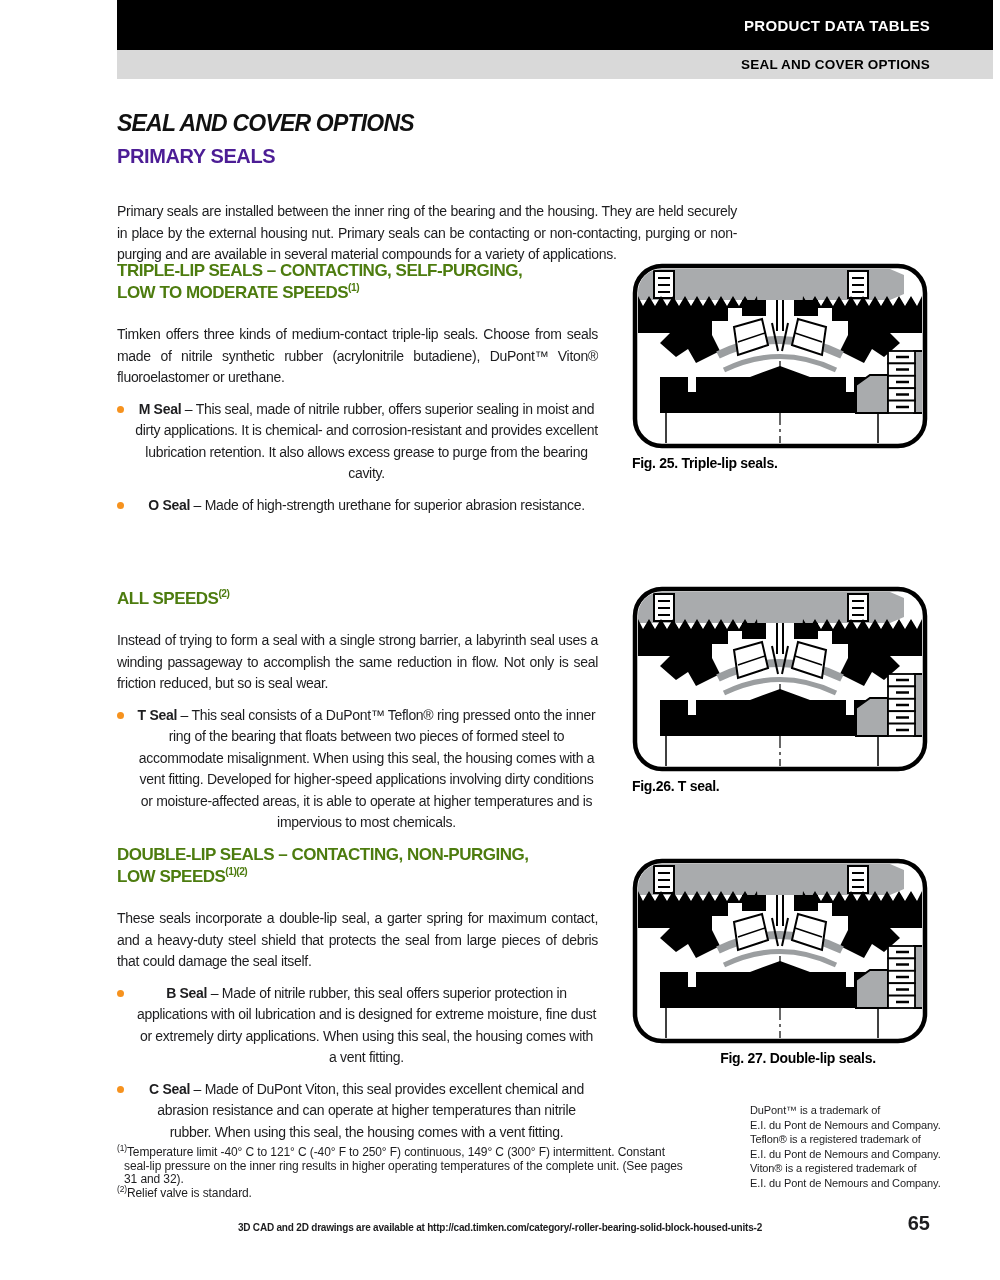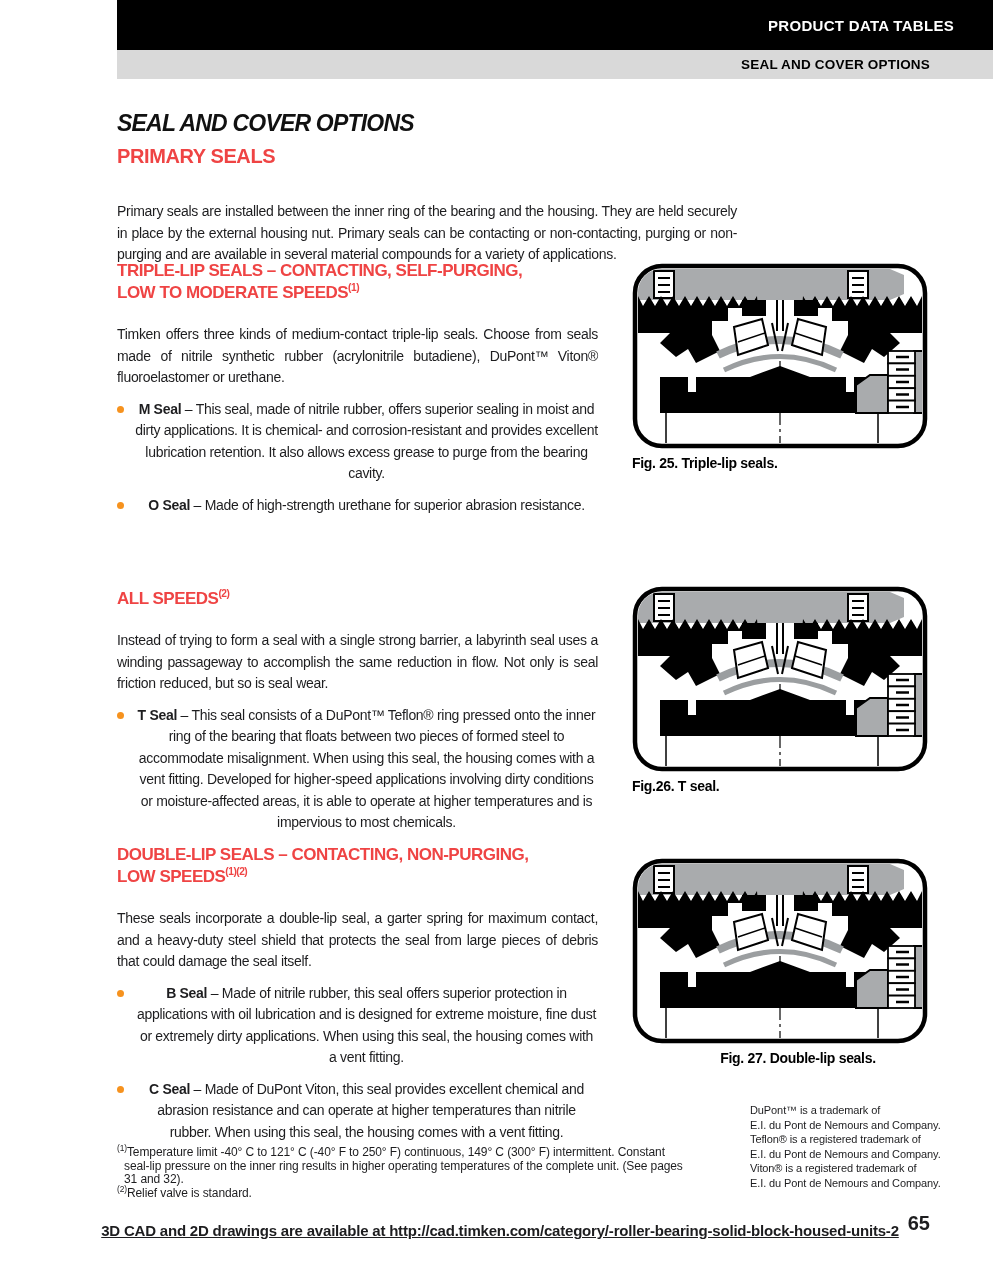--- a/index.html
+++ b/index.html
@@ -1,36 +1,36 @@
 <!DOCTYPE html>
 <html><head>
 <meta charset="utf-8">
 <style>
   html,body{margin:0;padding:0;background:#fff;}
   .page{position:relative;width:1000px;height:1280px;background:#fff;overflow:hidden;
         font-family:"Liberation Sans",sans-serif;color:#1d1d1f;}
 
   
   .hdr-black{position:absolute;left:117px;top:0;width:876px;height:50px;background:#000;
-             display:flex;align-items:center;justify-content:flex-end;box-sizing:border-box;padding-right:39px;}
+             display:flex;align-items:center;justify-content:flex-end;box-sizing:border-box;padding-right:63px;}
   .hdr-black span{color:#fff;font-weight:bold;font-size:15px;letter-spacing:.3px;}
   .hdr-gray{position:absolute;left:117px;top:50px;width:876px;height:29px;background:#d9d9d9;
             display:flex;align-items:center;justify-content:flex-end;box-sizing:border-box;padding-right:63px;}
   .hdr-gray span{color:#000;font-weight:bold;font-size:13.5px;letter-spacing:.2px;}
 
   
   .title{position:absolute;left:117px;top:110px;font-size:23px;font-weight:bold;font-style:italic;letter-spacing:-.8px;color:#111;}
-  .subtitle{position:absolute;left:117px;top:145px;font-size:20px;font-weight:bold;letter-spacing:-.4px;color:#ef4444;}
+  .subtitle{position:absolute;left:117px;top:145px;font-size:20px;font-weight:bold;letter-spacing:-.4px;color:#4c1d95;}
   .intro{position:absolute;left:117px;top:180px;width:620px;font-size:14px;line-height:21.5px;
          letter-spacing:-.3px;text-align:justify;margin-top:21px;}
 
   
   .section{position:absolute;left:117px;width:481px;}
   .sec1{top:260px;} .sec2{top:566px;} .sec3{top:844px;}
-  .sec-head{font-size:17px;font-weight:bold;color:#ef4444;line-height:22px;letter-spacing:-.5px;}
+  .sec-head{font-size:17px;font-weight:bold;color:#4d7c0f;line-height:22px;letter-spacing:-.5px;}
   .sec-head sup{font-size:60%;vertical-align:super;line-height:0;}
   .sec-body{margin-top:20px;font-size:14px;line-height:21.5px;letter-spacing:-.3px;text-align:justify;}
   .bullets{margin-top:6px;}
   .bullet{position:relative;padding-left:18px;margin-top:10px;font-size:14px;line-height:21.5px;
           letter-spacing:-.3px;text-align:center;}
   .dot{position:absolute;left:0;top:7px;width:7px;height:7px;border-radius:50%;background:#f6921e;}
   .bullet b{font-weight:bold;}
 
   
   .fig{position:absolute;left:632px;width:332px;}
@@ -39,21 +39,21 @@
   .fig-cap{margin-top:6px;font-size:14px;font-weight:bold;letter-spacing:-.3px;color:#000;}
 
   
   .footnotes{position:absolute;left:117px;top:1146px;width:572px;font-size:12px;line-height:13.5px;letter-spacing:-.1px;}
   .fn{padding-left:7px;text-indent:-7px;}
   .fn sup{font-size:70%;vertical-align:super;line-height:0;}
   .trademarks{position:absolute;left:750px;top:1103px;font-size:11px;line-height:14.5px;letter-spacing:-.1px;}
 
   
   .footer-text{position:absolute;left:0;top:1222px;width:1000px;text-align:center;
-               font-weight:bold;font-size:15px;letter-spacing:-.2px;text-decoration:underline;}
+               font-weight:bold;font-size:10px;letter-spacing:-.2px;}
   .page-num{position:absolute;right:70px;top:1212px;font-size:20px;font-weight:bold;}
 
   .hidden-defs{position:absolute;width:0;height:0;overflow:hidden;}
 </style>
 </head>
 <body>
 
 <svg class="hidden-defs" aria-hidden="true">
   <defs>
     <clipPath id="figclip">

